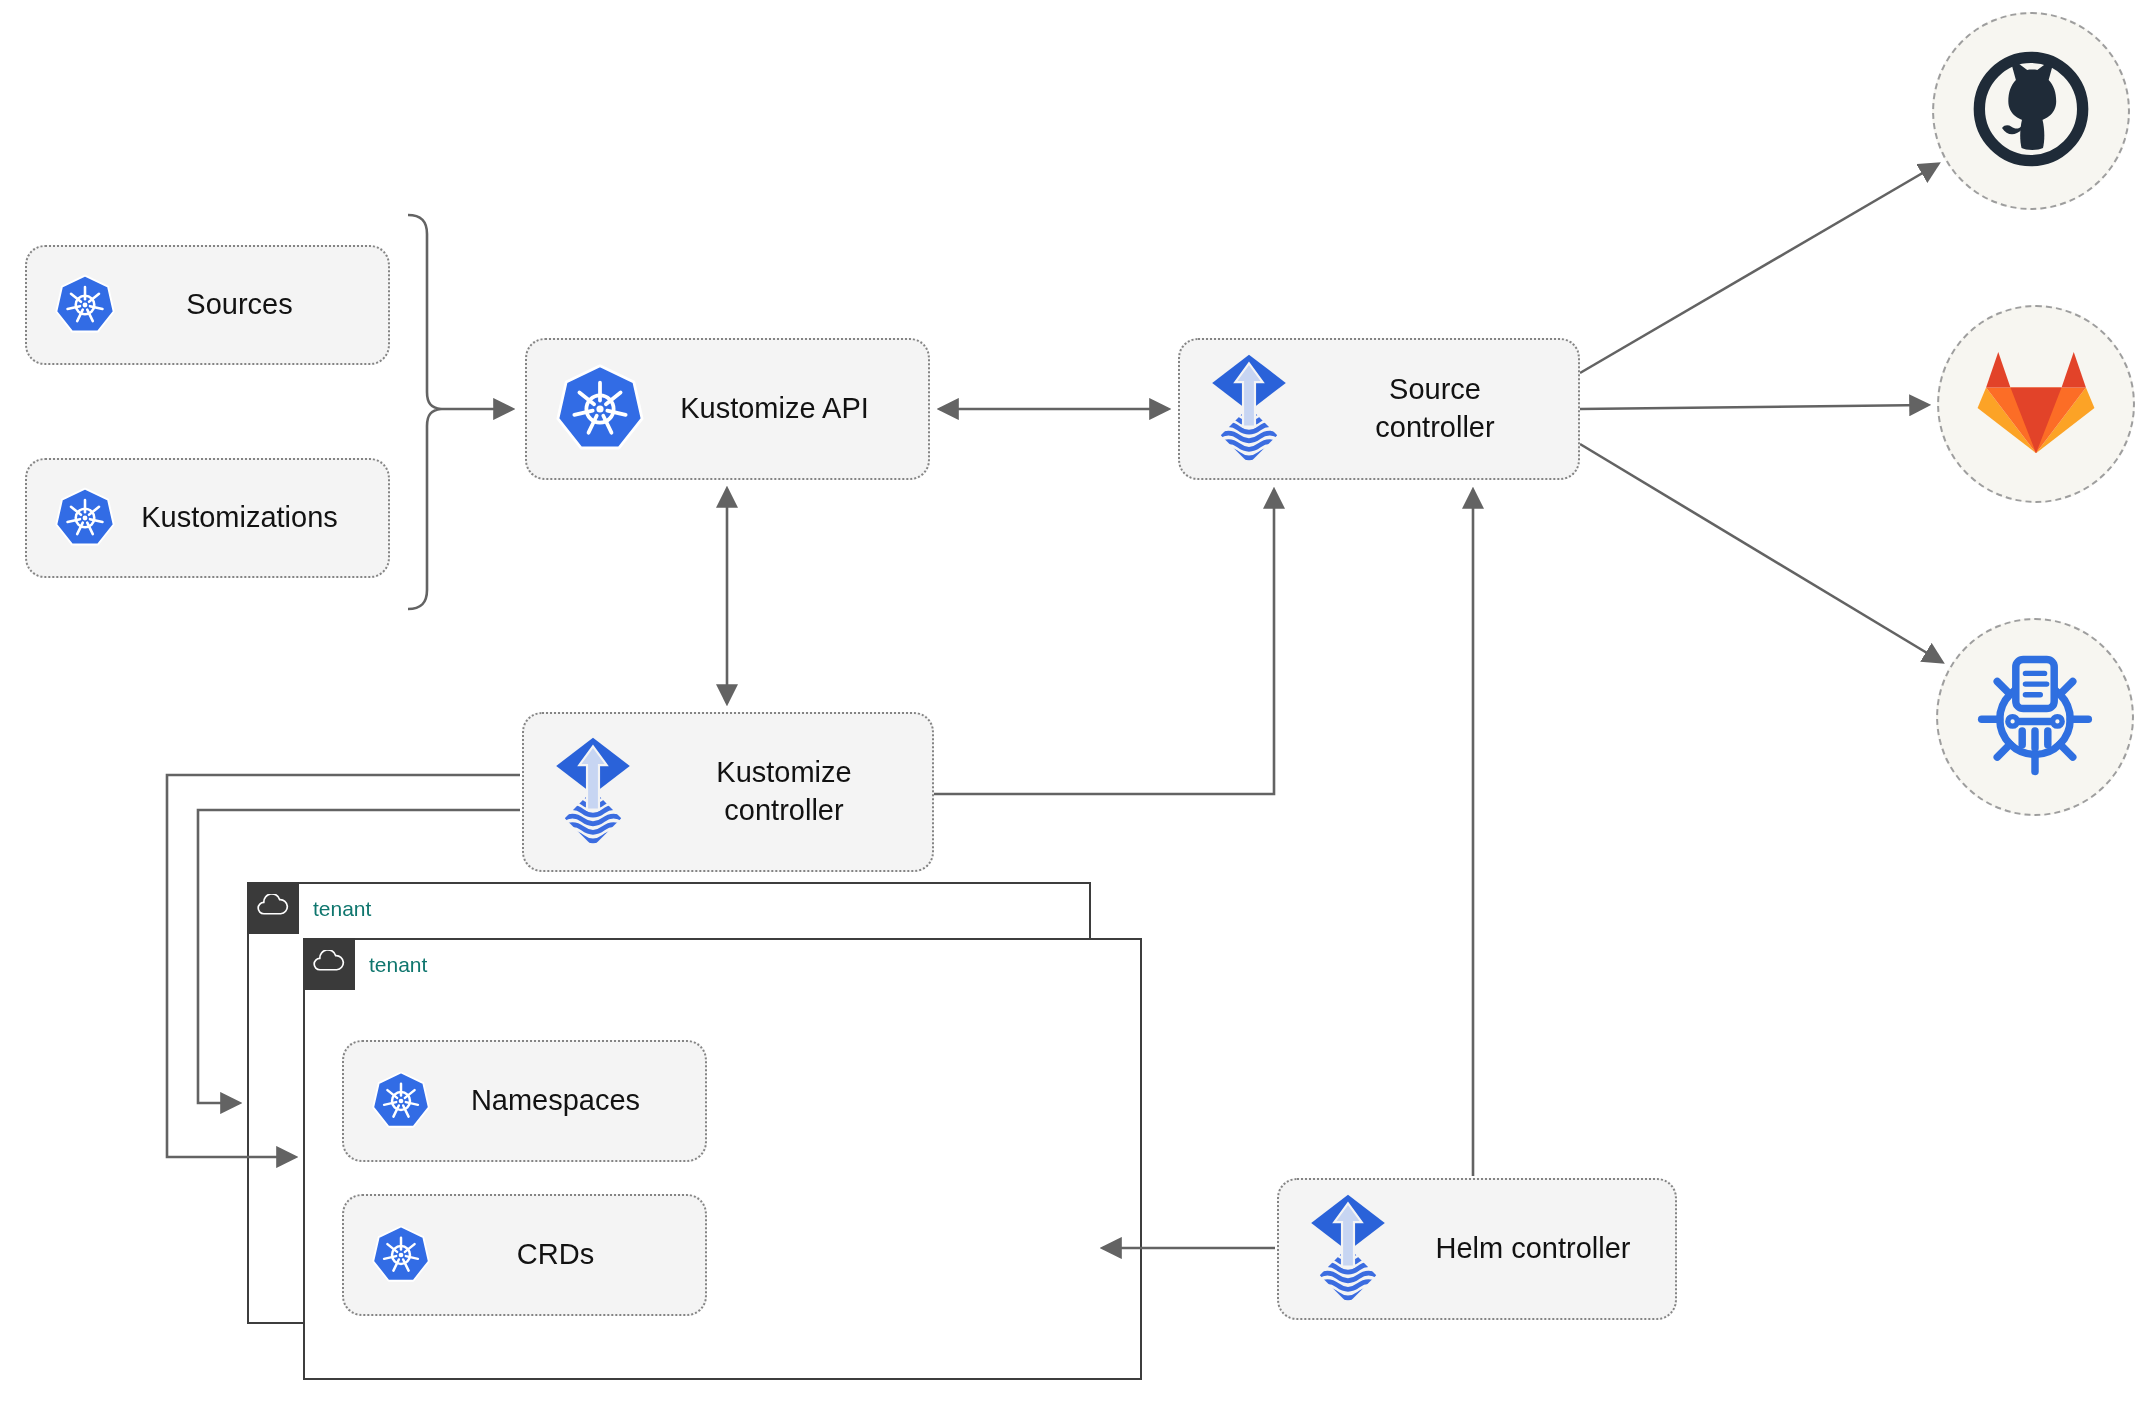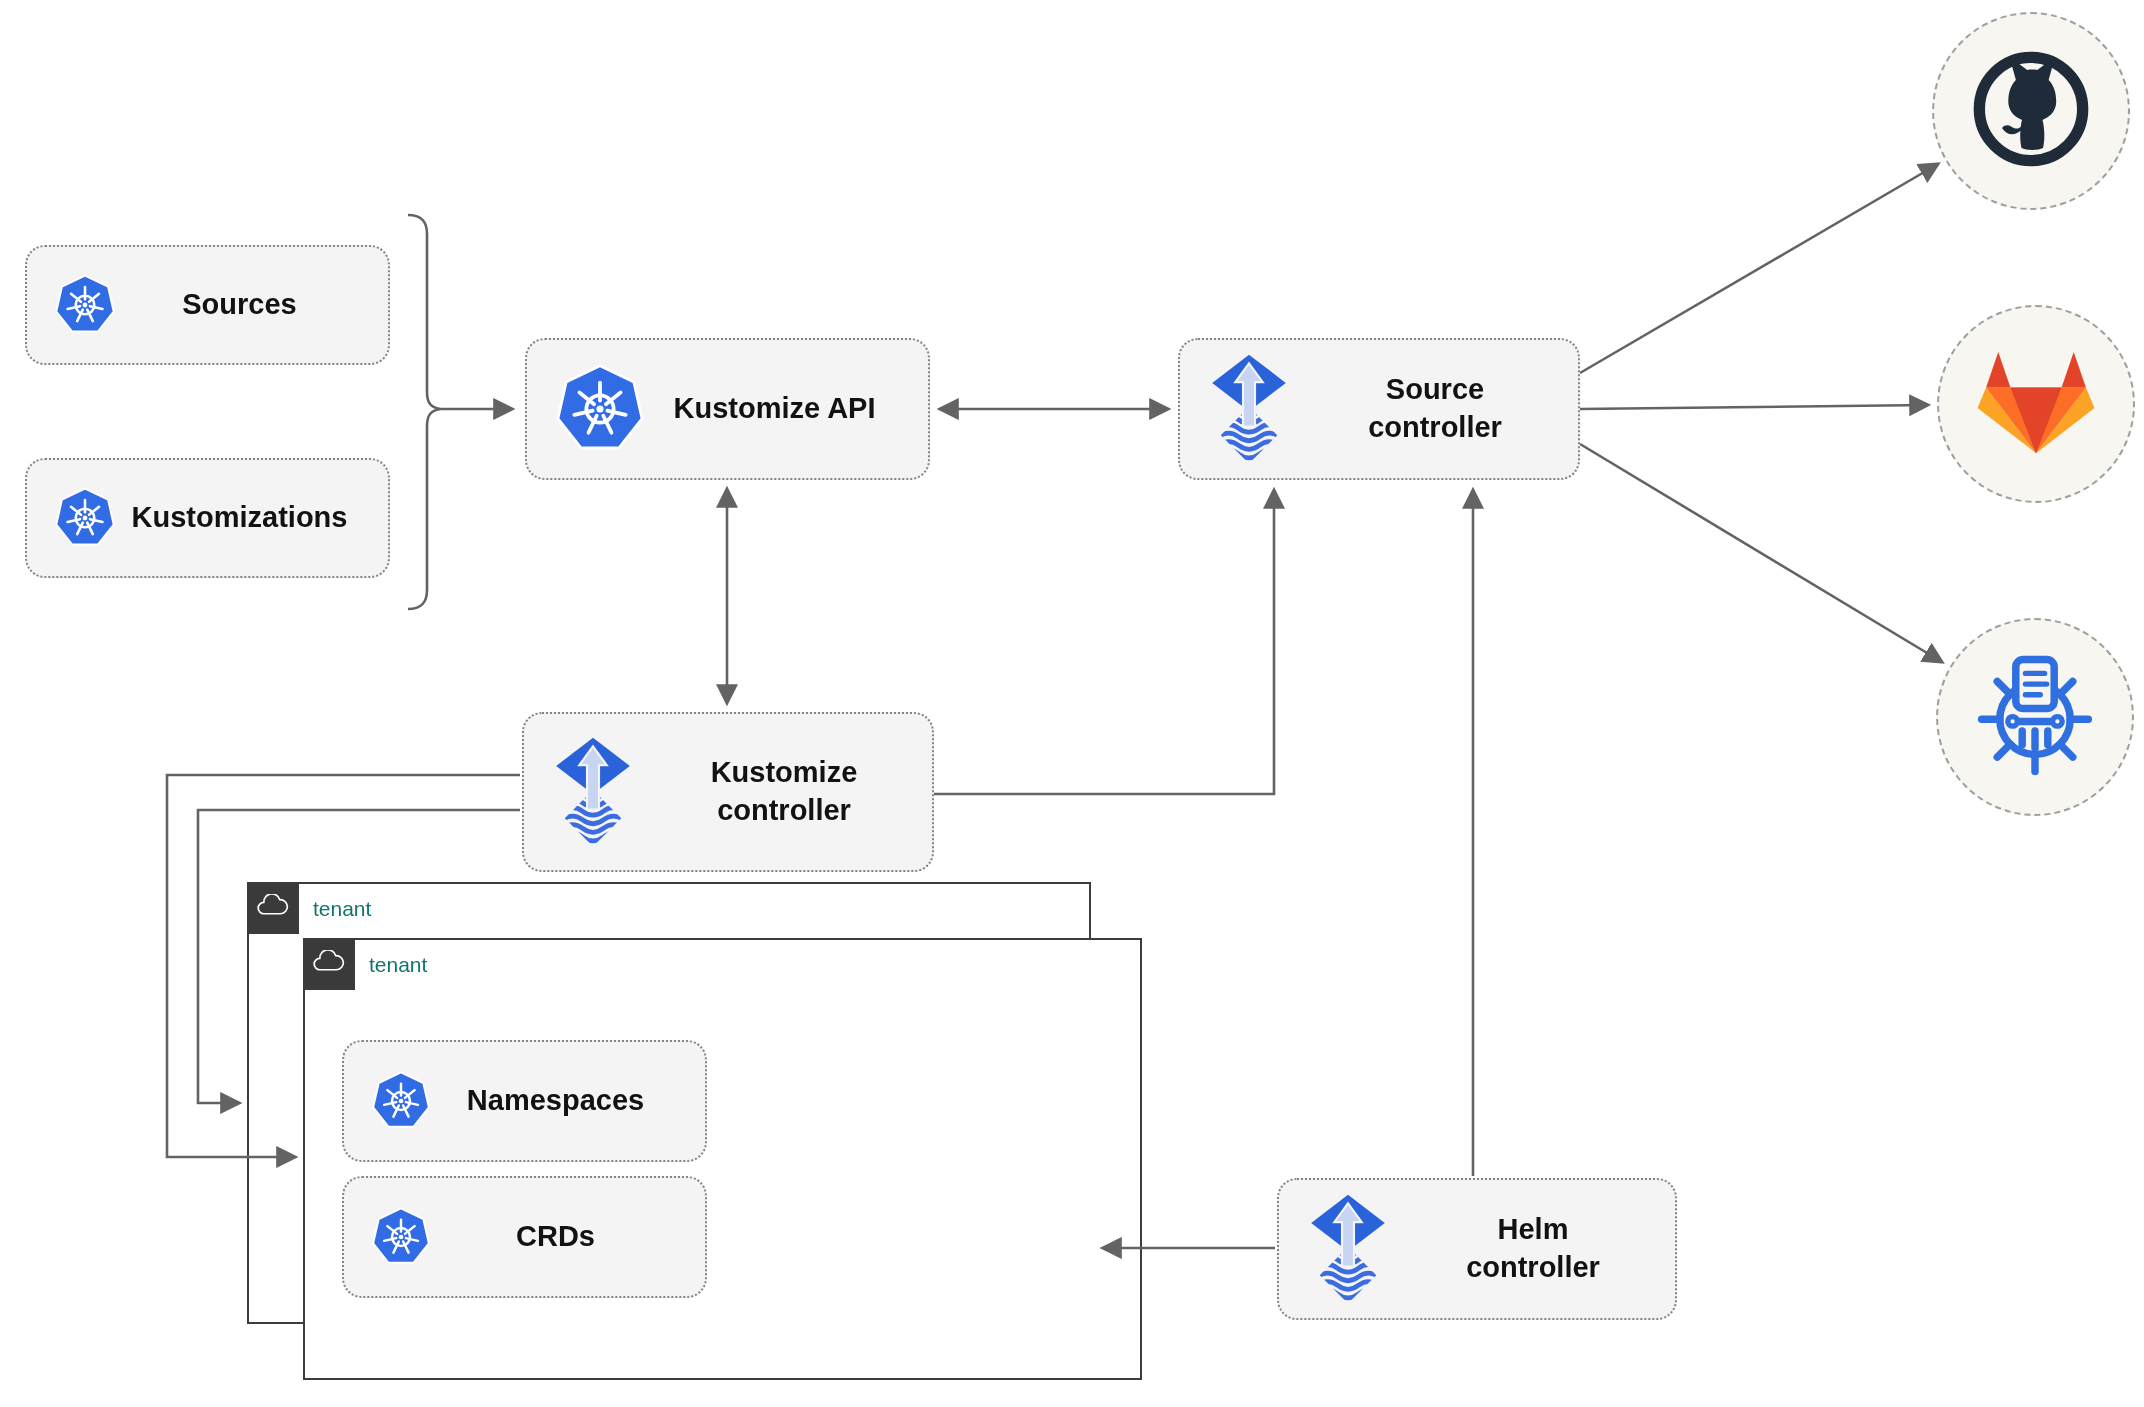--- a/index.html
+++ b/index.html
@@ -9,21 +9,21 @@
   }
   
   .node {
     position:absolute; box-sizing:border-box;
     background:#f4f4f4; border:2px dotted #848484; border-radius:20px;
     display:flex; align-items:center; padding-left:26px; z-index:10;
   }
   .node .icon { flex:0 0 auto; display:flex; align-items:center; }
   .node .label {
     flex:1 1 auto; text-align:center; font-size:29px; line-height:1.3;
-    color:#121212; padding-right:26px;font-weight:bold;
+    color:#121212; padding-right:26px;
   }
   .node.ctrl .label { max-width:200px; margin:12px auto; padding-right:0; }
   
   .tenant {
     position:absolute; box-sizing:border-box; background:#ffffff;
     border:2px solid #3d3d3d;
   }
   .tenant .tab {
     position:absolute; top:-2px; left:-2px; width:52px; height:52px;
     background:#3a3a3a; display:flex; align-items:center; justify-content:center;
@@ -176,21 +176,21 @@
     <div class="node" style="left:37px; top:100px; width:365px; height:122px;">
       <span class="icon">
         <svg width="62" height="62">
             <use href="#sym-k8s"></use>
           </svg>
         </span>
       <span class="label">Namespaces</span>
     </div>
 
 
-    <div class="node" style="left:37px; top:236px; width:365px; height:122px;">
+    <div class="node" style="left:37px; top:254px; width:365px; height:122px;">
       <span class="icon">
         <svg width="62" height="62">
             <use href="#sym-k8s"></use>
           </svg>
         </span>
       <span class="label">CRDs</span>
     </div>
 
   </div>
 

